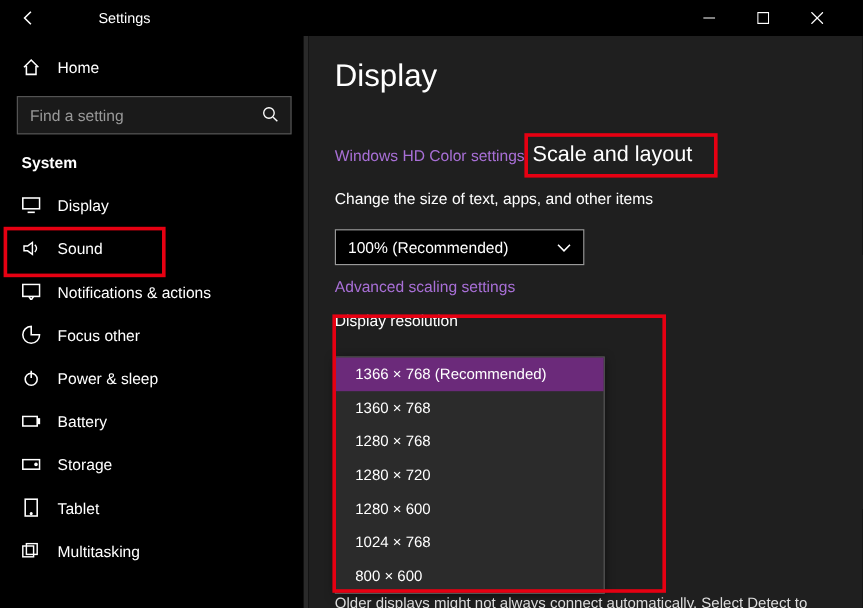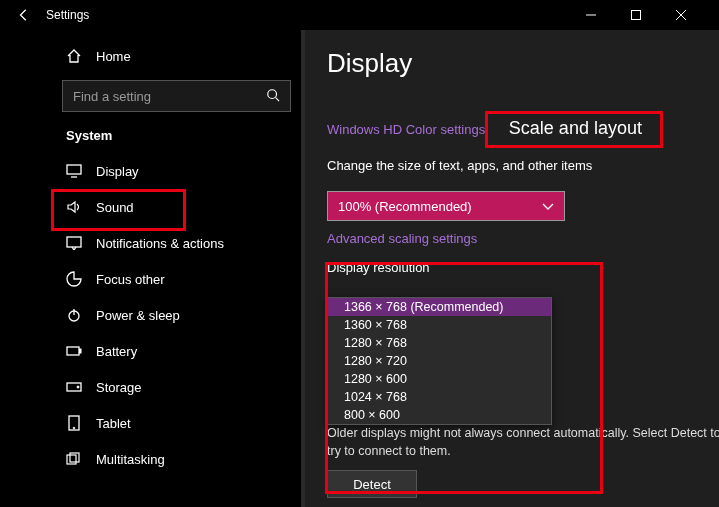--- a/index.html
+++ b/index.html
@@ -12,20 +12,21 @@
     overflow: hidden;
     font-size: 13px;
     position: relative;
   }
   .titlebar {
     height: 30px;
     display: flex;
     align-items: center;
     padding: 0 16px 0 12px;
     background: #000;
+    gap: 36px;
   }
   .back-btn {
     width: 24px; height: 24px;
     display: flex; align-items: center; justify-content: center;
     margin-right: 10px;
     cursor: pointer;
   }
   .title-text { font-size: 12px; color: #fff; }
   .window-controls {
     margin-left: auto;
@@ -39,21 +40,20 @@
   .app-body {
     display: flex;
     height: calc(100% - 30px);
   }
   .sidebar {
     width: 257px;
     background: #000;
     padding: 8px 0 0 0;
     position: relative;
     overflow: hidden;
-    margin-left: 48px;
   }
   .content {
     flex: 1;
     background: #1f1f1f;
     padding: 18px 0 0 22px;
     position: relative;
     overflow: hidden;
   }
   .nav-row {
     height: 36px;
@@ -124,33 +124,33 @@
     display: inline-block;
   }
   .section-heading {
     font-size: 18px;
     font-weight: 400;
     margin-bottom: 12px;
   }
   .section-heading-wrap {
     display: inline-block;
     border: 3px solid #e60012;
-    padding: 4px 18px 6px 21px;
+    padding: 4px 18px 6px 4px;
     margin: 18px 0 10px -4px;
   }
   .field-label {
     font-size: 13px;
     color: #fff;
     margin-bottom: 18px;
   }
   .combo {
-    width: 238px;
+    width: 208px;
     height: 30px;
     border: 1px solid #999;
-    background: #be185d;
+    background: #000000;
     display: flex;
     align-items: center;
     padding: 0 10px;
     cursor: pointer;
     justify-content: space-between;
     margin-bottom: 10px;
   }
   .combo-text { font-size: 13px; }
   .highlight-resolution {
     position: absolute;
@@ -165,21 +165,21 @@
     font-size: 13px;
     margin-bottom: 22px;
   }
   .dropdown-open {
     width: 225px;
     background: #2b2b2b;
     border: 1px solid #555;
     box-shadow: 0 2px 8px rgba(0,0,0,0.6);
   }
   .dd-item {
-    height: 18px;
+    height: 28px;
     display: flex;
     align-items: center;
     padding: 0 16px;
     font-size: 12.5px;
     cursor: pointer;
   }
   .dd-item.selected {
     background: #6b2a7a;
   }
   .below-text {

